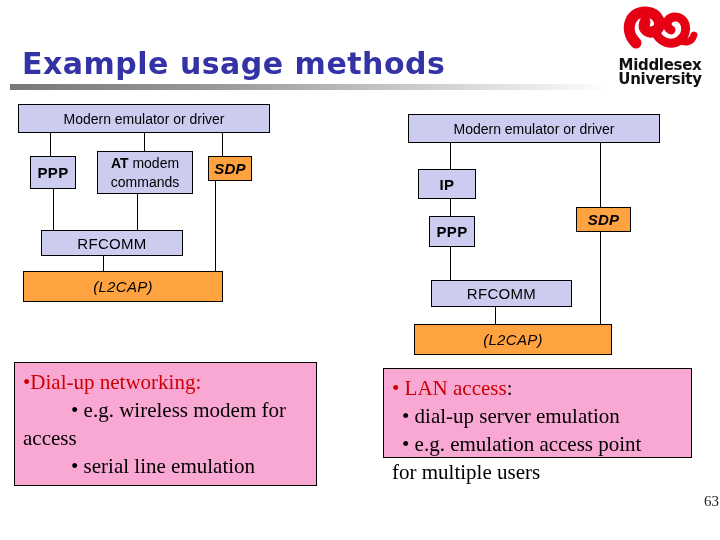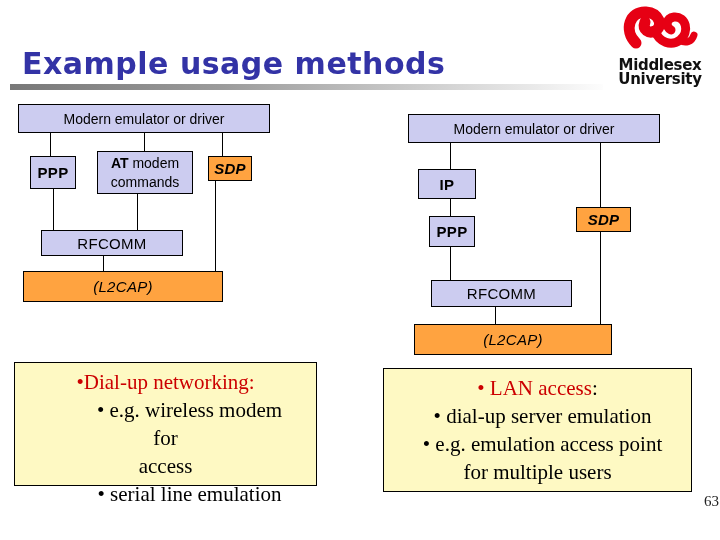--- a/index.html
+++ b/index.html
@@ -28,23 +28,23 @@
     text-align:center; color:#000;
   }
   .lav { background:var(--lavender,#CCCCF0); }
   .org { background:var(--orange,#FFA340);font-style:italic; }
   .fs14 { font-size:14px; }
   .fs15 { font-size:15px; letter-spacing:0.3px; }
   .bold { font-weight:700; }
   .atbox { font-size:14px; line-height:19px; padding:15px; }
   .vline { position:absolute; width:1px; background:#000; }
   .notes {
-    position:absolute; box-sizing:border-box; border:1px solid #000; background:#fef9c3;
+    position:absolute; box-sizing:border-box; border:1px solid #000; background:#f9a8d4;
     font-family:"Liberation Serif", serif; font-size:21px; line-height:28px;
-    color:#000; padding:5px 20px;text-align:center;
+    color:#000; padding:5px 8px;
   }
   .notes p { margin:0; white-space:pre-wrap; }
   .notes .heading { color:var(--red,#CC0000); }
   .notes .heading .suffix { color:#000; }
   .notes-left p.sub { text-indent:48px; }
   .notes-right p.sub { text-indent:10px; }
   .pagenum {
     position:absolute; left:656px; top:493px;
     font-family:"Liberation Serif", serif; font-size:15px; color:#222;margin-left:48px;
   }
@@ -137,21 +137,21 @@
     <span>(L2CAP)</span>
   </div>
 
   <div class="notes notes-left" style="left:14px; top:362px; width:303px; height:124px;">
     <p class="heading"><span>•Dial-up networking:</span><span class="suffix"></span></p>
     <p class="sub">• e.g. wireless modem for
 access</p>
     <p class="sub">• serial line emulation</p>
   </div>
 
-  <div class="notes notes-right" style="left:383px; top:368px; width:309px; height:124px;">
+  <div class="notes notes-right" style="left:383px; top:368px; width:309px; height:90px;">
     <p class="heading"><span>• LAN access</span><span class="suffix">:</span></p>
     <p class="sub">• dial-up server emulation</p>
     <p class="sub">• e.g. emulation access point
 for multiple users</p>
   </div>
 
   <div class="pagenum">63</div>
 
 </div>
 

